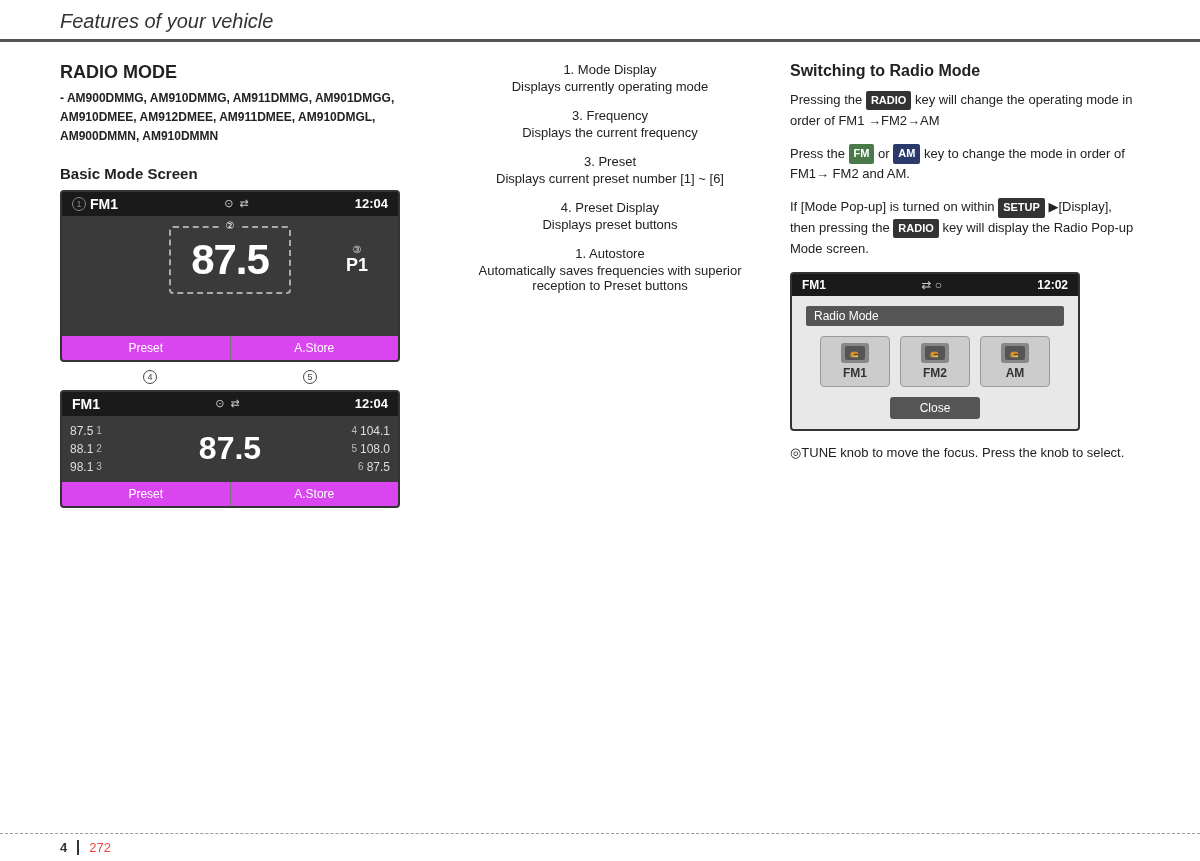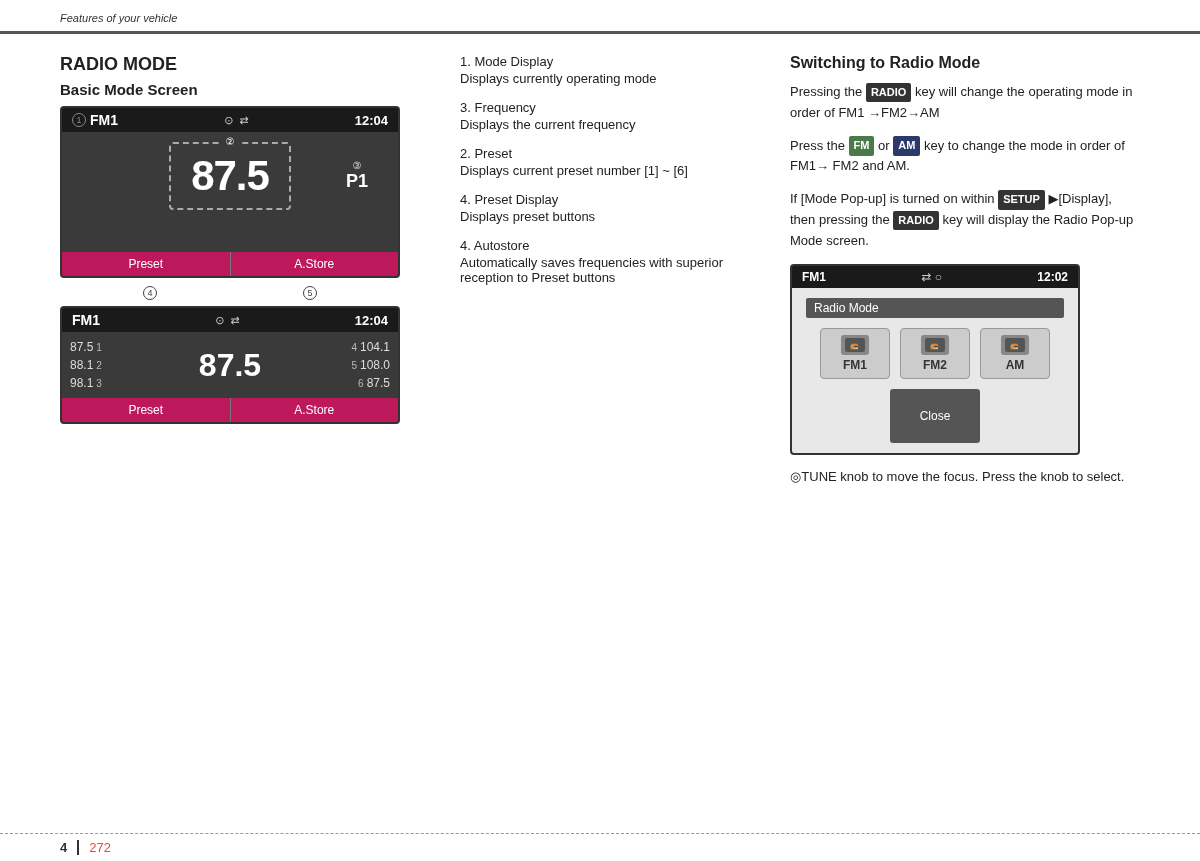--- a/index.html
+++ b/index.html
@@ -14,21 +14,21 @@
     }
 
     
     .header {
       padding: 10px 60px 0 60px;
       border-bottom: 3px solid #555;
       padding-bottom: 6px;
     }
     .header-title {
       font-style: italic;
-      font-size: 11px;
+      font-size: 20px;
       color: #333;
     }
 
     
     .main-content {
       display: flex;
       padding: 20px 60px 0 60px;
       gap: 0;
     }
 
@@ -126,21 +126,21 @@
       right: 20px;
       top: 50%;
       transform: translateY(-50%);
       font-size: 16px;
       font-weight: bold;
       color: #fff;
     }
 
     .screen-footer {
       display: flex;
-      background: #be185d;
+      background: #d946ef;
     }
     .screen-footer .btn {
       flex: 1;
       text-align: center;
       padding: 5px 0;
       color: #fff;
       font-size: 12px;
       border-right: 1px solid #777;
     }
     .screen-footer .btn:last-child { border-right: none; }
@@ -160,20 +160,21 @@
       color: #fff;
       text-align: center;
       padding: 4px 0;
     }
 
     
     .middle-col {
       width: 320px;
       flex-shrink: 0;
       padding-left: 20px;
+      text-align: center;
     }
 
     .feature-item {
       margin-bottom: 14px;
     }
 
     .feature-title {
       font-size: 13px;
       font-weight: normal;
       margin-bottom: 2px;
@@ -305,21 +306,21 @@
       font-weight: bold;
       color: #333;
     }
 
     .close-btn {
       display: block;
       margin: 0 auto;
       background: #555;
       color: #fff;
       border: none;
-      padding: 20px 30px;
+      padding: 4px 30px;
       border-radius: 3px;
       font-size: 12px;
       cursor: pointer;
     }
 
     
     .footer {
       position: absolute;
       bottom: 0;
       left: 0;
@@ -418,20 +419,21 @@
 <body>
 
 <div class="header">
   <span class="header-title">Features of your vehicle</span>
 </div>
 
 <div class="main-content">
 
   <div class="left-col">
     <div class="radio-mode-title">RADIO MODE</div>
+    <div class="model-list">- AM900DMMG, AM910DMMG, AM911DMMG, AM901DMGG, AM910DMEE, AM912DMEE, AM911DMEE, AM910DMGL, AM900DMMN, AM910DMMN</div>
     <div class="basic-mode-title">Basic Mode Screen</div>
 
     <div class="screen-container">
       <div class="screen-header">
         <div style="display:flex;align-items:center;gap:4px;">
           <span class="num-badge">1</span>
           <span style="color:#fff;font-weight:bold;font-size:14px;">FM1</span>
         </div>
         <div class="icons">
           <span>⊙</span>
@@ -518,29 +520,29 @@
   <div class="middle-col">
     <div class="feature-item">
       <div class="feature-title">1. Mode Display</div>
       <div class="feature-desc">Displays currently operating mode</div>
     </div>
     <div class="feature-item">
       <div class="feature-title">3. Frequency</div>
       <div class="feature-desc">Displays the current frequency</div>
     </div>
     <div class="feature-item">
-      <div class="feature-title">2. Preset</div>
+      <div class="feature-title">3. Preset</div>
       <div class="feature-desc">Displays current preset number [1] ~ [6]</div>
     </div>
     <div class="feature-item">
       <div class="feature-title">4. Preset Display</div>
       <div class="feature-desc">Displays preset buttons</div>
     </div>
     <div class="feature-item">
-      <div class="feature-title">4. Autostore</div>
+      <div class="feature-title">1. Autostore</div>
       <div class="feature-desc">Automatically saves frequencies with superior reception to Preset buttons</div>
     </div>
   </div>
 
   <div class="right-col">
     <div class="switching-title">Switching to Radio Mode</div>
 
     <div class="text-block">
       <span>Pressing the</span>
       <span class="inline-badge">RADIO</span>

